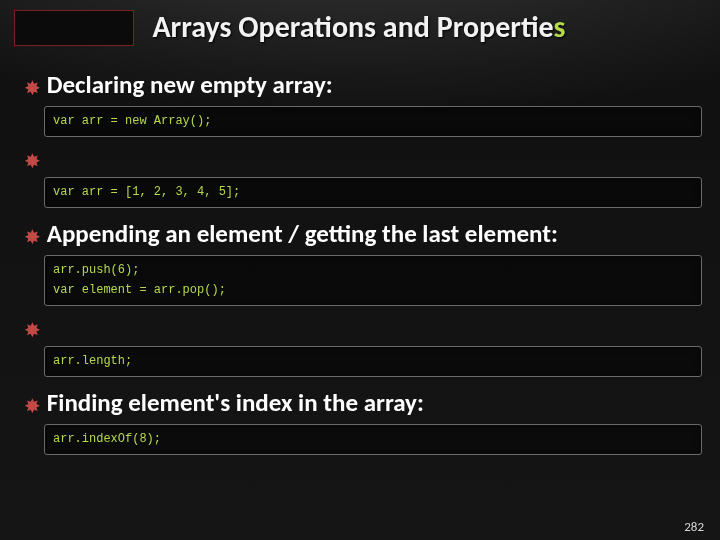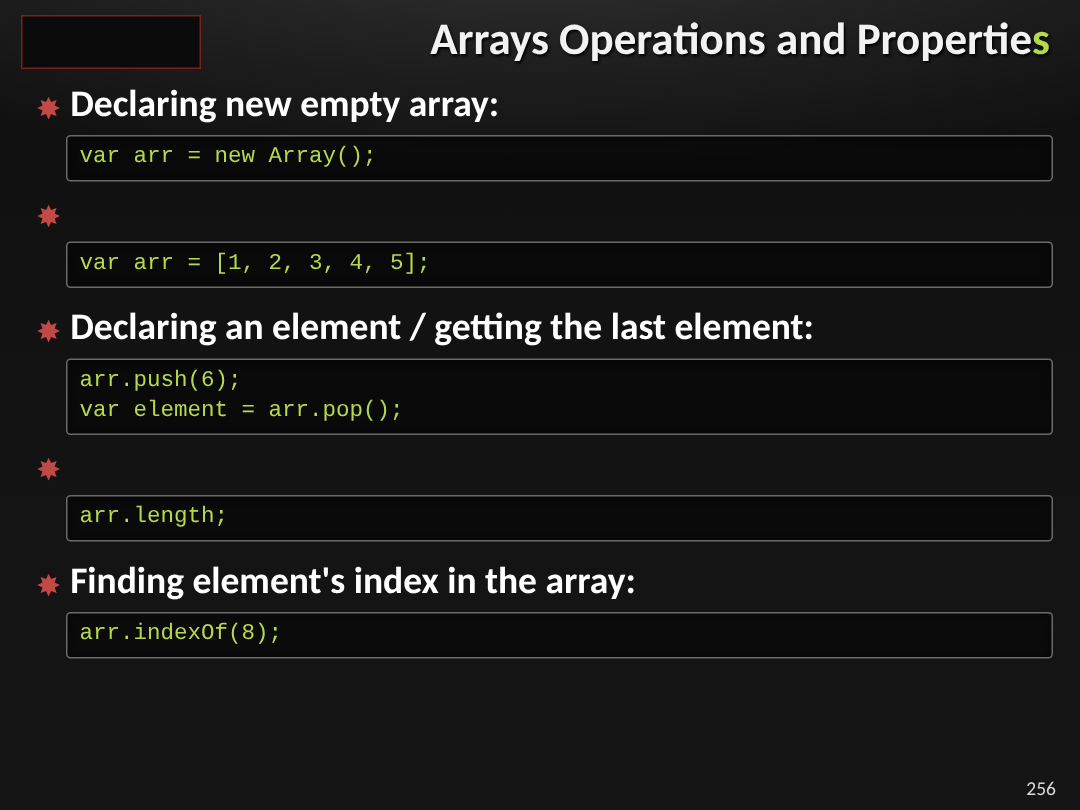--- a/index.html
+++ b/index.html
@@ -30,22 +30,22 @@
     left: 14px;
     width: 120px;
     height: 36px;
     border: 1.5px solid #7a2020;
     background: #0b0b0b;
     box-sizing: border-box;
   }
   .title {
     font-size: 30px;
     font-weight: 700;
-    text-align: right;
-    margin: 2px 2px 8px 0;
+    text-align: center;
+    margin: 2px 2px 24px 0;
     color: #f2f2f2;
     text-shadow: 1px 1px 2px #000;
   }
   .title .accent { color: #b6d94c; }
   .bullet-row {
     display: flex;
     align-items: baseline;
     margin: 4px 0 6px 6px;
   }
   .star {
@@ -60,21 +60,21 @@
     font-weight: 700;
     color: #fff;
     text-align: center;
   }
   .code-box {
     margin: 2px 0 10px 26px;
     padding: 4px 8px 5px 8px;
     border: 1px solid #6a6a6a;
     background: rgba(0,0,0,0.45);
     font-family: Consolas, "Courier New", monospace;
-    font-size: 15px;
+    font-size: 12px;
     line-height: 20px;
     color: #b6d94c;
     white-space: pre;
     border-radius: 3px;
     box-shadow: inset 0 0 6px rgba(0,0,0,0.6);
   }
   .page-num {
     position: absolute;
     right: 16px;
     bottom: 6px;
@@ -98,30 +98,30 @@
   </div>
   <div class="code-box">var arr = new Array();</div>
 
   <div class="bullet-row">
     <span class="star">✸</span>
   </div>
   <div class="code-box">var arr = [1, 2, 3, 4, 5];</div>
 
   <div class="bullet-row">
     <span class="star">✸</span>
-    <span class="bullet-text">Declaring an element / getting the last element:</span>
+    <span class="bullet-text">Appending an element / getting the last element:</span>
   </div>
   <div class="code-box">arr.push(6);
 var element = arr.pop();</div>
 
   <div class="bullet-row">
     <span class="star">✸</span>
   </div>
   <div class="code-box">arr.length;</div>
 
   <div class="bullet-row">
     <span class="star">✸</span>
     <span class="bullet-text">Finding element's index in the array:</span>
   </div>
   <div class="code-box">arr.indexOf(8);</div>
 
-  <div class="page-num">256</div>
+  <div class="page-num">282</div>
 </div>
 
 </body></html>

